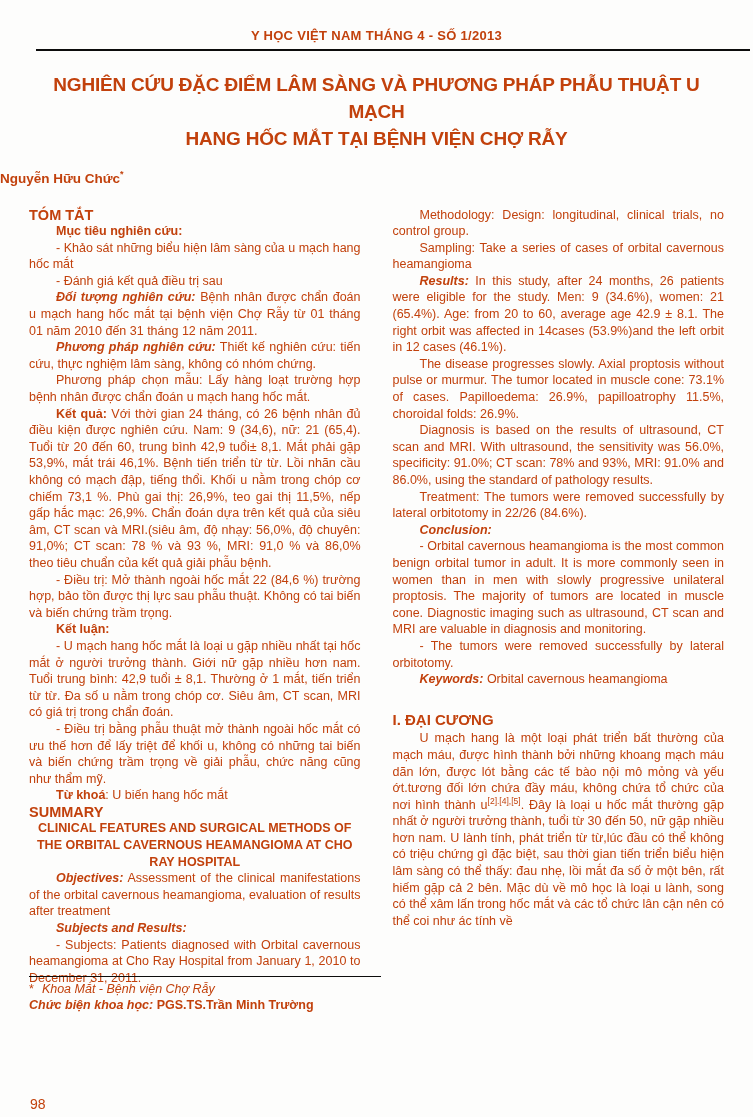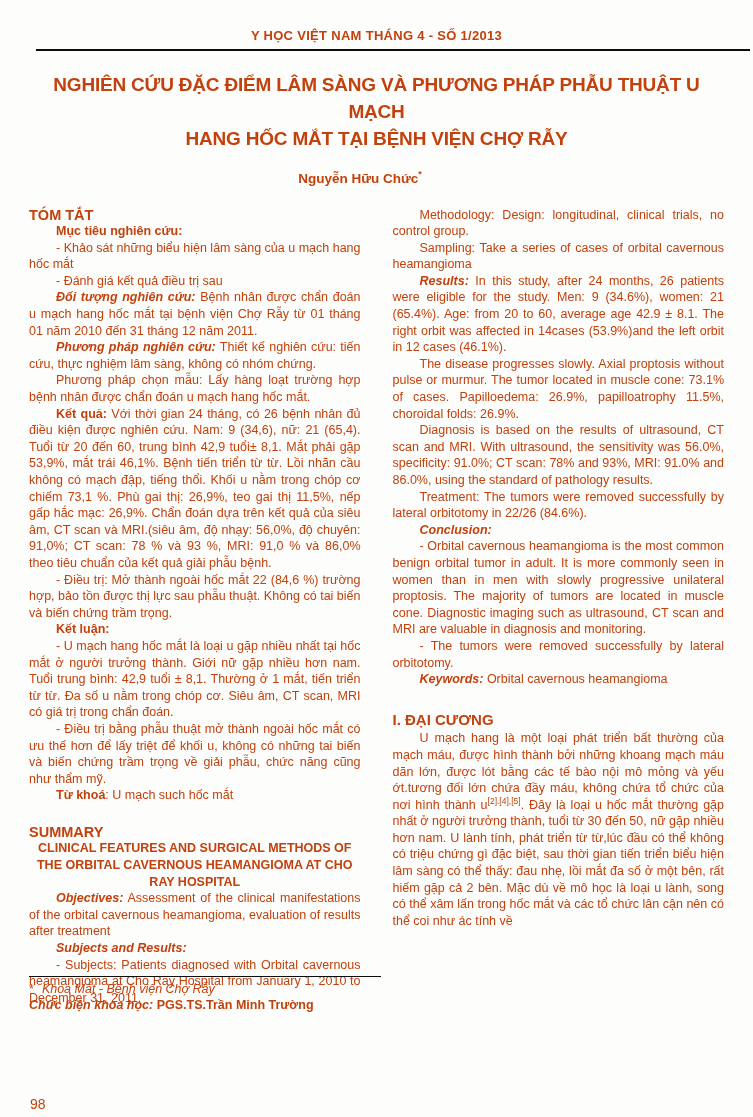--- a/index.html
+++ b/index.html
@@ -10,30 +10,30 @@
   }
   .journal-header {
     text-align:center; font-weight:bold; font-size:13px; letter-spacing:.3px;
     padding-top:28px;
   }
   .header-rule { border-top:2.5px solid #0c0c0c; margin:6px 3px 0 36px; }
   .article-title {
     margin:20px 24px 0; text-align:center; font-weight:bold;
     font-size:19px; line-height:27px; letter-spacing:-0.2px;
   }
-  .author-line { text-align:center; font-weight:bold; font-size:13.5px; margin:17px 33px 0 0; }
+  .author-line { text-align:left; font-weight:bold; font-size:13.5px; margin:17px 33px 0 0; }
   .author-line sup { font-size:9px; }
   .columns { display:flex; gap:32px; padding:0 29px; margin-top:21px; }
   .col { flex:1; min-width:0; font-size:12.5px; line-height:16.6px; }
   .p { margin:0; text-indent:27px; text-align:justify; }
   .h-major { margin:0; font-weight:bold; font-size:14.5px; }
   .h-sub { margin:0; font-weight:bold; text-indent:27px; }
   .lead-b { font-weight:bold; }
   .lead-bi { font-weight:bold; font-style:italic; }
-  .summary-block { margin-top:20px; }
+  .summary-block { }
   .summary-subtitle { margin:0; font-weight:bold; text-align:center; text-indent:0; }
   .section-heading { margin:24px 0 2px; font-weight:bold; font-size:15px; }
   sup.cite { font-size:8.5px; line-height:0; }
   .footnote {
     position:absolute; left:29px; top:976px; width:358px; font-size:12.5px; line-height:16px;
   }
   .footnote-rule { border-top:1.5px solid #0c0c0c; margin-bottom:4px; width:352px; }
   .affiliation { font-style:italic; }
   .affil-marker { font-style:normal; padding-right:8px; }
   .reviewer { font-weight:bold; }
@@ -60,21 +60,21 @@
       <p class="p">- Khảo sát những biểu hiện lâm sàng của u mạch hang hốc mắt</p>
       <p class="p">- Đánh giá kết quả điều trị sau</p>
       <p class="p"><span class="lead-bi">Đối tượng nghiên cứu:</span><span> Bệnh nhân được chẩn đoán u mạch hang hốc mắt tại bệnh viện Chợ Rẫy từ 01 tháng 01 năm 2010 đến 31 tháng 12 năm 2011.</span></p>
       <p class="p"><span class="lead-bi">Phương pháp nghiên cứu:</span><span> Thiết kế nghiên cứu: tiến cứu, thực nghiệm lâm sàng, không có nhóm chứng.</span></p>
       <p class="p">Phương pháp chọn mẫu: Lấy hàng loạt trường hợp bệnh nhân được chẩn đoán u mạch hang hốc mắt.</p>
       <p class="p"><span class="lead-b">Kết quả:</span><span> Với thời gian 24 tháng, có 26 bệnh nhân đủ điều kiện được nghiên cứu. Nam: 9 (34,6), nữ: 21 (65,4). Tuổi từ 20 đến 60, trung bình 42,9 tuổi± 8,1. Mắt phải gặp 53,9%, mắt trái 46,1%. Bệnh tiến triển từ từ. Lồi nhãn cầu không có mạch đập, tiếng thổi. Khối u nằm trong chóp cơ chiếm 73,1 %. Phù gai thị: 26,9%, teo gai thị 11,5%, nếp gấp hắc mạc: 26,9%.  Chẩn đoán dựa trên kết quả của siêu âm, CT scan và MRI.(siêu âm, độ nhạy: 56,0%, độ chuyên: 91,0%; CT scan: 78 % và 93 %, MRI: 91,0 % và 86,0% theo tiêu chuẩn của kết quả giải phẫu bệnh.</span></p>
       <p class="p">- Điều trị: Mở thành ngoài hốc mắt 22 (84,6 %) trường hợp, bảo tồn được thị lực sau phẫu thuật. Không có tai biến và biến chứng trầm trọng.</p>
       <p class="h-sub">Kết luận:</p>
       <p class="p">- U mạch hang hốc mắt là loại u gặp nhiều nhất tại hốc mắt ở người trưởng thành. Giới nữ gặp nhiều hơn nam. Tuổi trung bình: 42,9 tuổi ± 8,1. Thường ở 1 mắt, tiến triển từ từ. Đa số u nằm trong chóp cơ. Siêu âm, CT scan, MRI có giá trị trong chẩn đoán.</p>
       <p class="p">- Điều trị bằng phẫu thuật mở thành ngoài hốc mắt có ưu thế hơn để lấy triệt để khối u, không có những tai biến và biến chứng trầm trọng về giải phẫu, chức năng cũng như thẩm mỹ.</p>
-      <p class="p"><span class="lead-b">Từ khoá</span><span>: U mạch such hốc mắt</span></p>
+      <p class="p"><span class="lead-b">Từ khoá</span><span>: U biến hang hốc mắt</span></p>
 
       <div class="summary-block">
         <h2 class="h-major">SUMMARY</h2>
         <p class="summary-subtitle">CLINICAL FEATURES AND SURGICAL METHODS OF  THE ORBITAL CAVERNOUS HEAMANGIOMA AT CHO RAY HOSPITAL</p>
         <p class="p"><span class="lead-bi">Objectives:</span><span> Assessment of the clinical manifestations of the orbital cavernous heamangioma, evaluation of results after treatment</span></p>
         <p class="h-sub lead-bi">Subjects and Results:</p>
         <p class="p">- Subjects: Patients diagnosed with Orbital cavernous heamangioma at Cho Ray Hospital from January 1, 2010 to December 31, 2011.</p>
       </div>
     </div>
 

